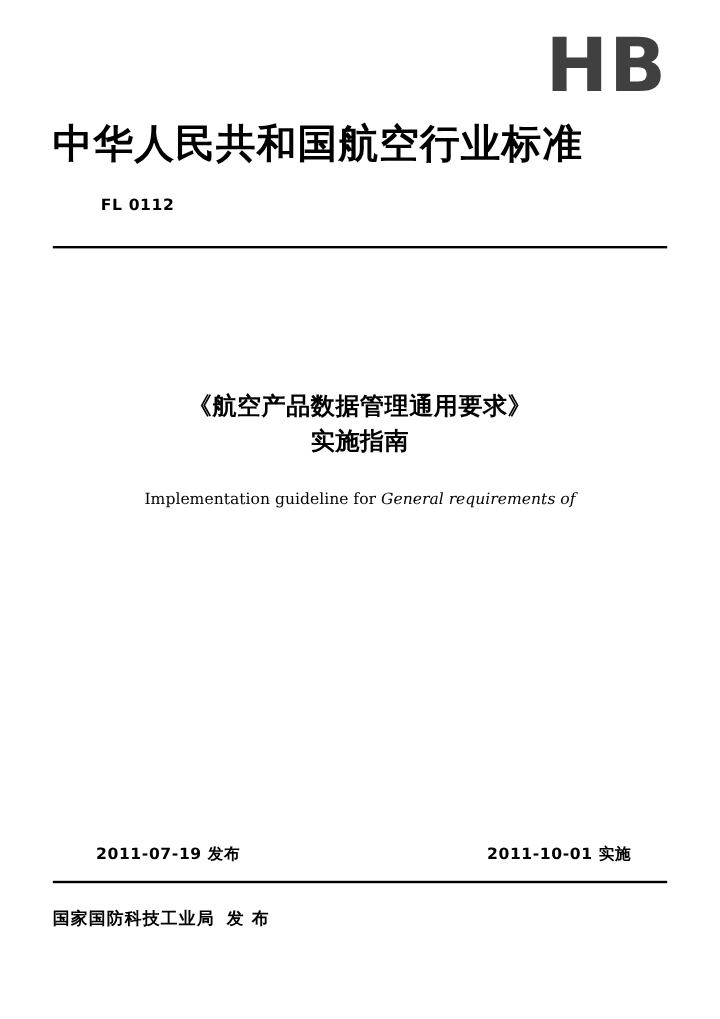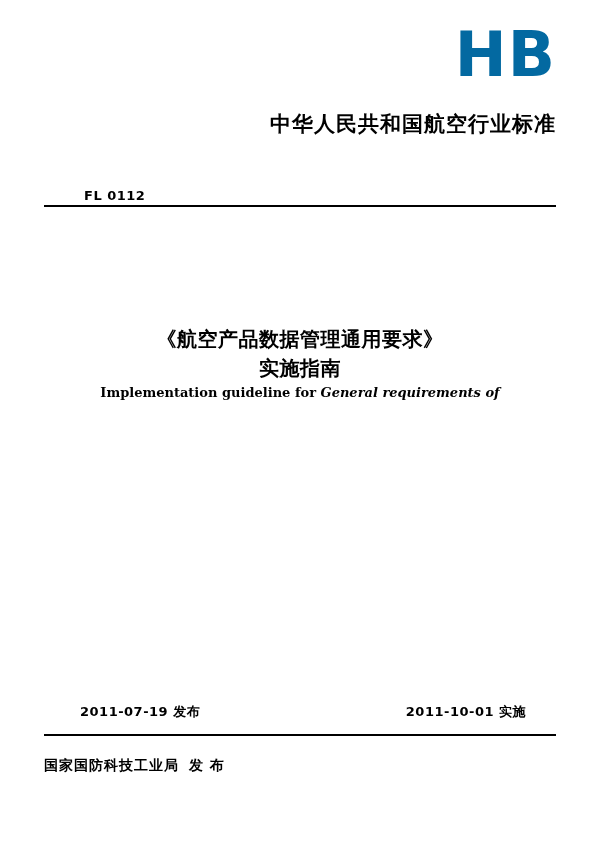--- a/index.html
+++ b/index.html
@@ -25,42 +25,42 @@
   
   .hb-mark {
     position: absolute;
     top: 24px;
     right: 44px;
     font-family: "DejaVu Sans", sans-serif;
     font-weight: bold;
     font-size: 62px;
     letter-spacing: 1px;
     line-height: 1;
-    color: #0369a1;
+    color: #404040;
   }
 
   
   .std-title {
     position: absolute;
-    top: 112px;
+    top: 100px;
     left: 44px;
     right: 44px;
-    text-align: right;
+    text-align: left;
     font-family: "DejaVu Sans", sans-serif;
     font-weight: bold;
-    font-size: 21px;
+    font-size: 33px;
     letter-spacing: 1px;
     line-height: 1.2;
     white-space: nowrap;
   }
 
   
   .code-row {
     position: absolute;
-    top: 188px;
+    top: 164px;
     left: 44px;
     right: 44px;
     display: flex;
     justify-content: space-between;
     align-items: baseline;
     font-family: "DejaVu Sans", sans-serif;
     font-weight: bold;
     font-size: 13px;
     letter-spacing: 0.5px;
   }
@@ -86,22 +86,23 @@
     text-align: center;
   }
   .cn-title {
     font-family: Liberation Sans, sans-serif;
     font-weight: bold;
     font-size: 20px;
     line-height: 1.45;
     letter-spacing: 0.5px;
   }
   .en-title {
+    margin-top: 24px;
     font-family: "DejaVu Serif", serif;
-    font-weight: bold;
+    font-weight: normal;
     font-size: 13px;
     line-height: 1.5;
   }
   .en-title .ital {
     font-style: italic;
   }
 
   
   .date-row {
     position: absolute;

